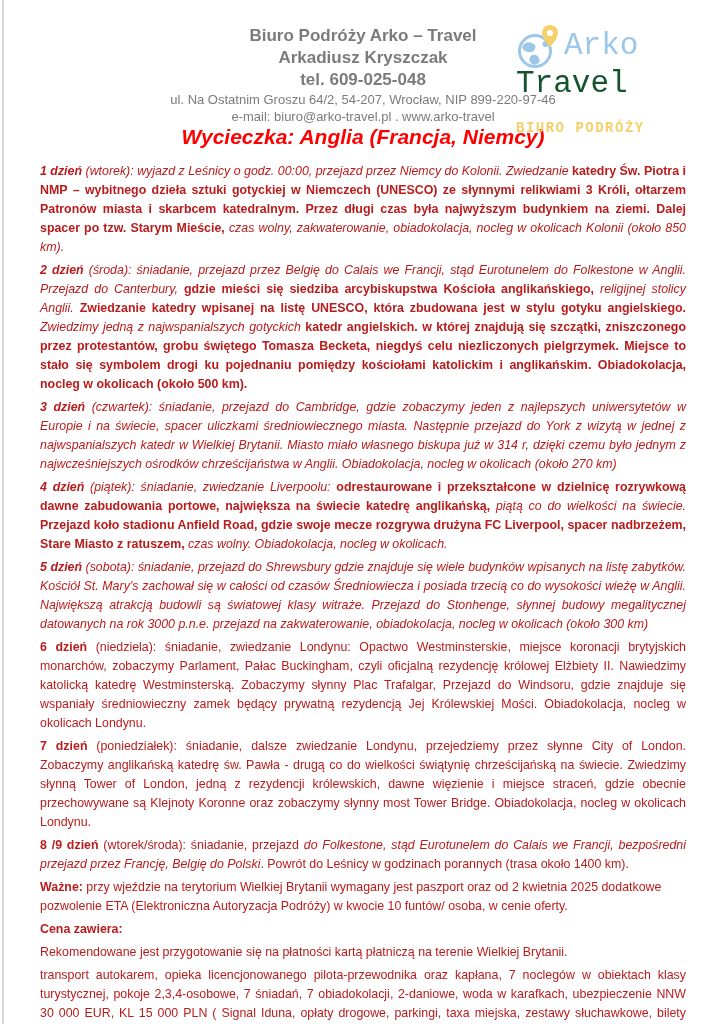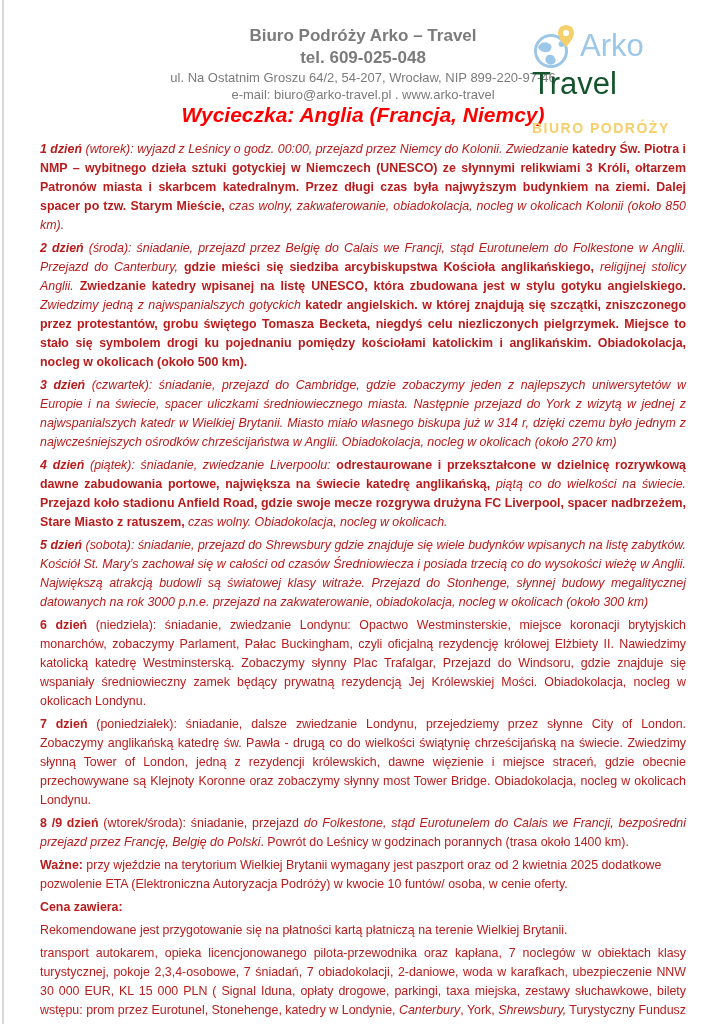--- a/index.html
+++ b/index.html
@@ -8,21 +8,21 @@
   .page-edge{position:absolute;left:2px;top:0;width:2px;height:100%;background:#d9d9d9;}
   .content{padding:25px 36px 0 36px;position:relative;}
 
   
   .org{text-align:center;color:#7b7b7b;}
   .org-line{font-weight:700;font-size:17px;line-height:22px;}
   .org-addr-block{}
   .org-addr{font-weight:400;font-size:13px;line-height:17px;}
 
   
-  .logo{position:absolute;top:24px;right:44px;width:150px;line-height:1;}
+  .logo{position:absolute;top:24px;right:60px;width:150px;line-height:1;font-family:Liberation Mono, monospace;}
   .logo-row{display:flex;align-items:flex-start;}
   .logo-name{font-size:31px;color:#9cc7e8;font-weight:400;margin-left:2px;margin-top:6px;}
   .logo-name2{font-size:31px;color:#14532d;margin-top:-2px;}
   .logo-tag{font-size:14px;color:#f5cf6a;letter-spacing:1.5px;margin-top:22px;font-weight:700;}
 
   
   .title{text-align:center;color:#ff0000;font-weight:700;font-style:italic;font-size:21px;}
   .booking{font-family:"Liberation Serif",serif;font-size:16.5px;line-height:21px;color:#000;margin-top:3px;}
 
   
@@ -35,20 +35,21 @@
 </style>
 </head>
 <body>
 
 <div class="page">
   <div class="page-edge"></div>
   <div class="content">
 
     <div class="org">
       <div class="org-line">Biuro Podróży Arko – Travel</div>
+      <div class="org-line">Arkadiusz Kryszczak</div>
       <div class="org-line">tel. 609-025-048</div>
       <div class="org-addr-block">
         <div class="org-addr">ul. Na Ostatnim Groszu 64/2, 54-207, Wrocław, NIP 899-220-97-46</div>
         <div class="org-addr">e-mail: biuro@arko-travel.pl . www.arko-travel</div>
       </div>
     </div>
 
     <div class="logo">
       <div class="logo-row">
         <svg width="46" height="46" viewBox="0 0 46 46" aria-hidden="true">

